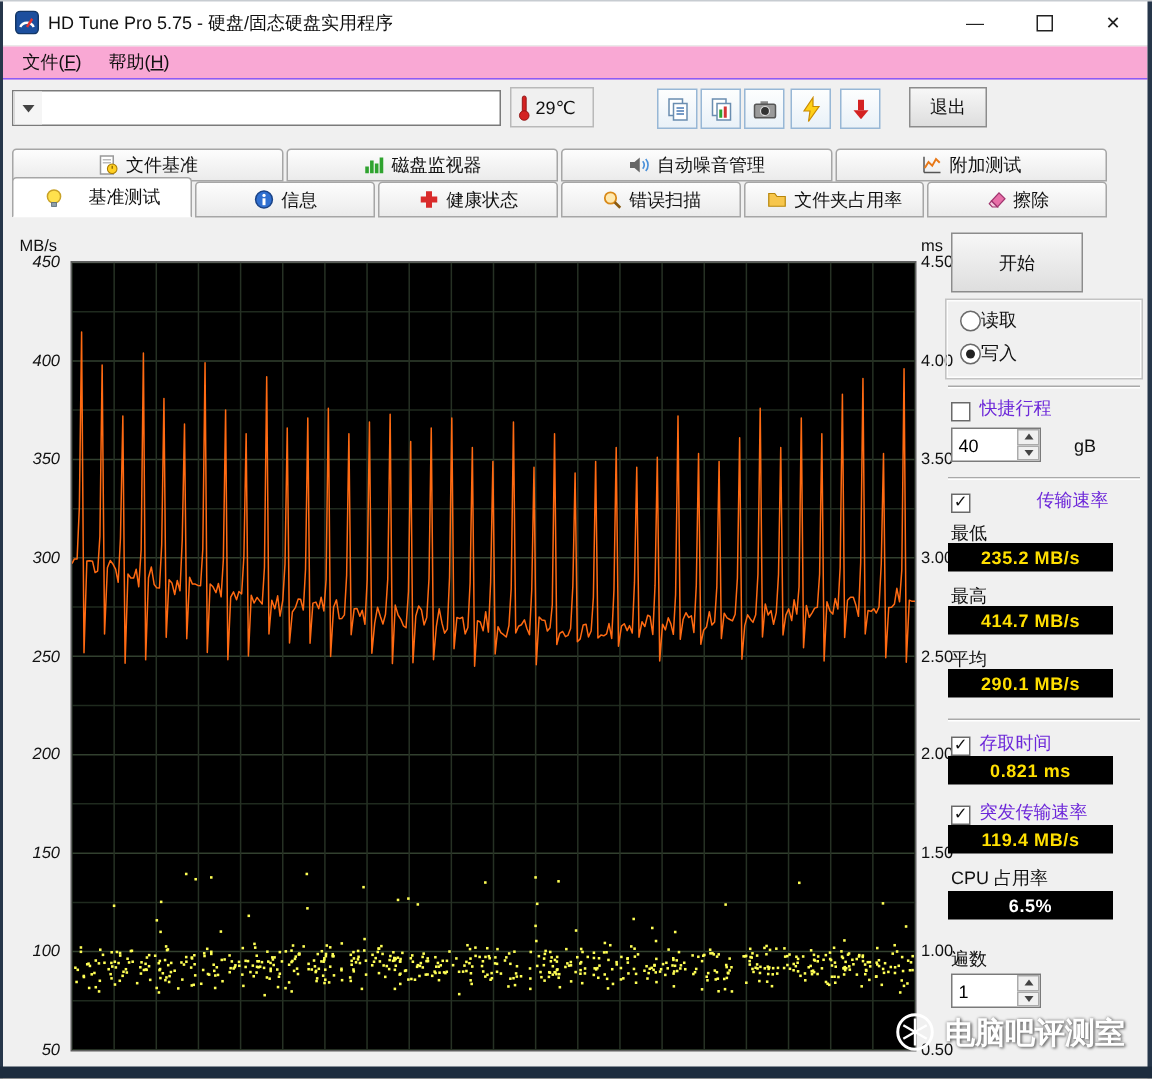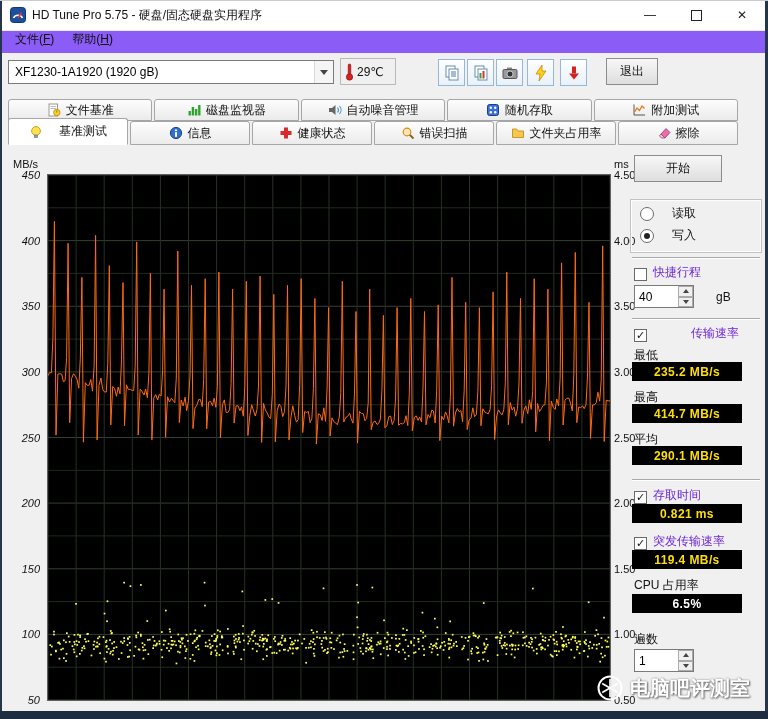--- a/index.html
+++ b/index.html
@@ -11,21 +11,21 @@
   .frame-right{right:0;top:0;width:3px;height:719px;background:#26364a;z-index:40;}
   .frame-bottom{left:0;top:711px;width:768px;height:8px;background:#1d2c3e;z-index:40;}
   .frame-top{left:0;top:0;width:768px;height:1px;background:#c7ccd1;z-index:41;}
   
   .titlebar{left:0;top:0;width:768px;height:30px;background:#ffffff;display:flex;align-items:center;border-bottom:1px solid #e9e9e9;}
   .title-text{font-size:12px;color:#111;margin-left:8px;}
   .win-controls{position:absolute;right:3px;top:0;height:30px;display:flex;}
   .win-btn{width:46px;height:30px;display:flex;align-items:center;justify-content:center;font-size:12px;color:#222;}
   .max-glyph{width:9px;height:9px;border:1px solid #222;}
   
-  .menubar{left:2px;top:31px;width:763px;height:22px;background:#8b5cf6;display:flex;align-items:center;padding-left:4px;box-sizing:border-box;border-bottom:5px solid #8b5cf6;}
+  .menubar{left:2px;top:31px;width:763px;height:22px;background:#f9a8d4;display:flex;align-items:center;padding-left:4px;box-sizing:border-box;border-bottom:1px solid #8b5cf6;}
   .menu-item{font-size:12px;color:#111;padding:3px 9px;}
   .menu-item u{text-decoration:underline;}
   
   .dropdown{left:8px;top:60px;width:326px;height:24px;background:#fff;border:1px solid #7a7a7a;display:flex;align-items:center;box-sizing:border-box;}
   .dropdown .txt{flex:1;font-size:12px;padding:0 6px;white-space:nowrap;overflow:hidden;}
   .dropdown .arrowbox{width:18px;align-self:stretch;display:flex;align-items:center;justify-content:center;background:#f5f5f5;border-left:1px solid #d8d8d8;}
   .tri-down{width:0;height:0;border-left:4px solid transparent;border-right:4px solid transparent;border-top:5px solid #444;}
   .tempbox{left:340px;top:58px;width:56px;height:27px;border:1px solid #b9b9b9;background:#f0f0f0;display:flex;align-items:center;gap:3px;padding:0 4px;box-sizing:border-box;}
   .temp-text{font-size:12px;color:#111;}
   .tool-btn{top:59px;width:27px;height:27px;background:linear-gradient(#fdfefe,#e9f1f8);border:1px solid #97b7d6;display:flex;align-items:center;justify-content:center;box-sizing:border-box;}
@@ -39,21 +39,21 @@
   .ticon{flex:0 0 auto;}
   
   .axis-unit{font-size:11px;color:#111;}
   .plot{left:48px;top:175px;background:#000;outline:1px solid #5f5f5f;}
   .tickL{position:absolute;right:5px;transform:translateY(-50%);font-size:11px;color:#111;}
   .tickR{position:absolute;left:1px;transform:translateY(-50%);font-size:11px;color:#111;}
   
   .plabel{font-size:12px;color:#111;}
   .groupbox{border:1px solid #c3c3c3;box-shadow:inset 0 0 0 1px #fdfdfd;}
   .sep{height:0;border-top:1px solid #a9a9a9;border-bottom:1px solid #fff;}
-  .radio{display:flex;align-items:center;gap:18px;font-size:12px;color:#111;justify-content:space-between;}
+  .radio{display:flex;align-items:center;gap:0;font-size:12px;color:#111;justify-content:space-between;}
   .radio .circ{width:12px;height:12px;border-radius:50%;border:1px solid #6a6a6a;background:#fff;position:relative;flex:0 0 auto;}
   .radio.checked .circ::after{content:"";position:absolute;left:3px;top:3px;right:3px;bottom:3px;border-radius:50%;background:#222;}
   .cb{display:flex;align-items:flex-end;gap:6px;font-size:12px;color:#6d28d9;}
   .cb .box{width:13px;height:13px;background:#fff;border:1px solid #6a6a6a;box-sizing:border-box;display:flex;align-items:center;justify-content:center;font-size:11px;line-height:1;color:#111;flex:0 0 auto;}
   .cb.checked .box::after{content:"✓";margin-top:-1px;}
   .spin{width:60px;height:23px;border:1px solid #7a7a7a;background:#fff;display:flex;box-sizing:border-box;}
   .spin input{flex:1;min-width:0;border:none;outline:none;font-size:12px;padding:0 4px;font-family:inherit;background:transparent;}
   .spin .arrows{width:15px;display:flex;flex-direction:column;}
   .spin .arrows .sbtn{flex:1;background:#f0f0f0;border:1px solid #ababab;display:flex;align-items:center;justify-content:center;box-sizing:border-box;}
   .tri-up-s{width:0;height:0;border-left:3px solid transparent;border-right:3px solid transparent;border-bottom:4px solid #444;}
@@ -83,21 +83,20 @@
       <div class="win-btn">✕</div>
     </div>
   </div>
 
   <div class="abs menubar">
     <span class="menu-item"><span>文件(</span><u>F</u><span>)</span></span>
     <span class="menu-item"><span>帮助(</span><u>H</u><span>)</span></span>
   </div>
 
   <div class="abs dropdown">
-    <span class="txt">XF1230-1A1920 (1920 gB)</span>
     <span class="arrowbox">
         <span class="tri-down"></span>
       </span>
   </div>
 
   <div class="abs tempbox">
     <svg width="9" height="19" viewBox="0 0 9 19">
       <rect x="3.2" y="2" width="2.6" height="11" rx="1.3" fill="#d42222" stroke="#8c1111" stroke-width="0.6"></rect>
       <circle cx="4.5" cy="15" r="3.2" fill="#d42222" stroke="#8c1111" stroke-width="0.6"></circle>
     </svg>
@@ -162,30 +161,20 @@
       </svg>
       <span>磁盘监视器</span>
     </div>
     <div class="tab">
       <svg class="ticon" width="14" height="14" viewBox="0 0 14 14">
         <polygon points="1,5 4,5 7.5,2 7.5,12 4,9 1,9" fill="#666"></polygon>
         <path d="M9.5 4.5 A4 4 0 0 1 9.5 9.5" fill="none" stroke="#4a90d9" stroke-width="1.1"></path>
         <path d="M11.5 3 A6 6 0 0 1 11.5 11" fill="none" stroke="#4a90d9" stroke-width="1.1"></path>
       </svg>
       <span>自动噪音管理</span>
-    </div>
-    <div class="tab">
-      <svg class="ticon" width="14" height="14" viewBox="0 0 14 14">
-        <rect x="1.5" y="1.5" width="11" height="11" rx="2" fill="#3a6fd8" stroke="#1d3f8a"></rect>
-        <circle cx="4.8" cy="4.8" r="1.2" fill="#fff"></circle>
-          <circle cx="9.2" cy="4.8" r="1.2" fill="#fff"></circle>
-        <circle cx="4.8" cy="9.2" r="1.2" fill="#fff"></circle>
-          <circle cx="9.2" cy="9.2" r="1.2" fill="#fff"></circle>
-      </svg>
-      <span>随机存取</span>
     </div>
     <div class="tab">
       <svg class="ticon" width="14" height="14" viewBox="0 0 14 14">
         <line x1="2" y1="1.5" x2="2" y2="12" stroke="#555"></line>
           <line x1="2" y1="12" x2="13" y2="12" stroke="#555"></line>
         <polyline points="2.5,9 5,5 7.5,7.5 10,3 12.5,5.5" fill="none" stroke="#e87817" stroke-width="1.3"></polyline>
       </svg>
       <span>附加测试</span>
     </div>
   </div>
@@ -974,21 +963,21 @@
       <rect x="98.4" y="445.2" width="1.7" height="1.7" fill="#ffff55"></rect>
       <rect x="193.5" y="415.6" width="1.7" height="1.7" fill="#ffff55"></rect>
       <rect x="308.2" y="441.4" width="1.7" height="1.7" fill="#ffff55"></rect>
       <rect x="155.7" y="406.8" width="1.7" height="1.7" fill="#ffff55"></rect>
       <rect x="484.0" y="412.7" width="1.7" height="1.7" fill="#ffff55"></rect>
       <rect x="55.7" y="437.7" width="1.7" height="1.7" fill="#ffff55"></rect>
       <rect x="308.2" y="409.1" width="1.7" height="1.7" fill="#ffff55"></rect>
       <rect x="27.2" y="428.0" width="1.7" height="1.7" fill="#ffff55"></rect>
     </svg>
 
-  <div class="abs btn3d" style="left:634px;top:155px;width:88px;height:27px;">开始</div>
+  <div class="abs btn3d" style="left:634px;top:155px;width:88px;height:40px;">开始</div>
 
   <div class="abs groupbox" style="left:630px;top:199px;width:130px;height:52px;"></div>
   <div class="abs radio" style="left:640px;top:205px;">
     <span class="circ"></span>
     <span>读取</span>
   </div>
   <div class="abs radio checked" style="left:640px;top:227px;">
     <span class="circ"></span>
     <span>写入</span>
   </div>

